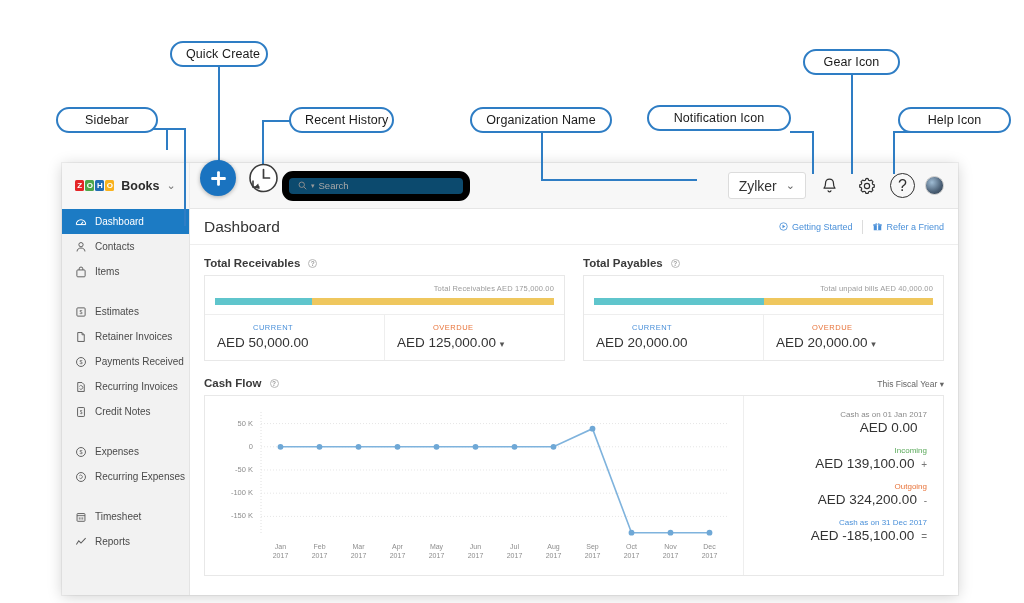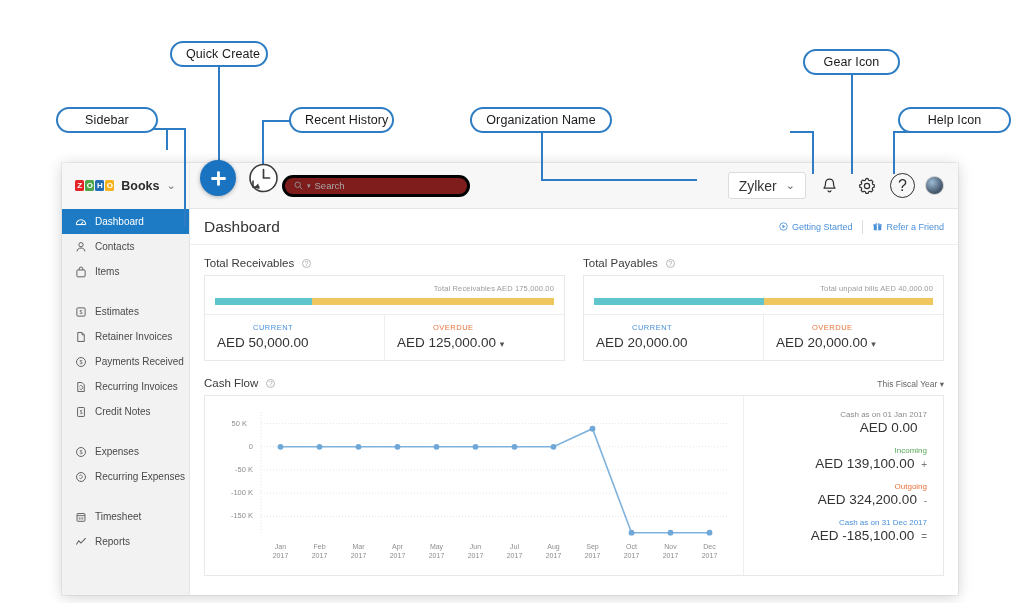--- a/index.html
+++ b/index.html
@@ -56,22 +56,22 @@
   }
   .zoho-tiles { display:flex; gap:1px; }
   .zt { width:9px; height:11px; border-radius:1.5px; color:#fff; font-size:8px;
         line-height:11px; text-align:center; font-weight:bold; }
   .brand-word { font-size:12.5px; color:#2b2b2b; font-weight:600; margin-left:3px;}
   .brand-chev { font-size:11px; color:#777; margin-left:3px; }
 
   #searchwrap { margin-left: 92px; }
   #search {
     width: 188px; height: 21px;
-    border: 3px solid #000000; border-radius: 11px;
-    background:#7f1d1d; display:flex; align-items:center; padding: 8px 9px; gap:4px;
+    border: 7px solid #000000; border-radius: 11px;
+    background:#0c4a6e; display:flex; align-items:center; padding: 8px 9px; gap:4px;
   }
   .search-caret { font-size:7px; color:#9a9a9a; }
   .search-ph { font-size:9.5px; color:#a8a8a8; }
 
   #topright { margin-left:auto; display:flex; align-items:center; gap:10px; padding-right:14px; }
   #orgname {
     border:1px solid #dcdcdc; background:#fff; border-radius:3px;
     height:27px; padding:0 10px; display:flex; align-items:center; gap:9px;
     font-size:14px; color:#333;
   }
@@ -107,21 +107,21 @@
     height:36px; border-bottom:1px solid #eee;
     display:flex; align-items:center; padding:0 14px;
   }
   #pagetitle { font-size:15.5px; color:#333; font-weight:400;}
   #headlinks { margin-left:auto; display:flex; align-items:center; gap:10px; }
   .hlink { font-size:9px; color:#4a90d9; display:flex; align-items:center; gap:4px; }
   .hdiv { width:1px; height:14px; background:#dcdcdc; }
 
   #body { padding: 12px 14px 0 14px; }
 
-  .sec-title { font-size:11.5px; color:#3a3a3a; display:flex; align-items:center; gap:8px; margin-bottom:6px;}
+  .sec-title { font-size:11.5px; color:#3a3a3a; display:flex; align-items:center; gap:8px; margin-bottom:6px;font-weight:bold;}
   .qmark {
     width:9px;height:9px;border-radius:50%;border:1px solid #b6b6b6;
     font-size:6.5px;line-height:7.5px;text-align:center;color:#9b9b9b;
   }
 
   .cards-row { display:flex; gap:18px; }
   .card { flex:1 1 0; border:1px solid #e8e8e8; background:#fff; }
   .card-bar { padding:8px 10px 9px 10px; border-bottom:1px solid #eee;}
   .bar-label { font-size:7.5px; color:#9b9b9b; margin-bottom:5px; letter-spacing:.15px;text-align:right;}
   .bar { height:7px; display:flex; width:100%; }
@@ -176,20 +176,21 @@
 
   <div class="conn v" style="left:851px; top:73px; height:101px;"></div>
 
   <div class="conn h" style="left:893px; top:131px; width:27px;"></div>
   <div class="conn v" style="left:893px; top:131px; height:43px;"></div>
 
   <div class="callout" style="left:56px; top:107px; width:102px;">Sidebar</div>
   <div class="callout" style="left:170px; top:41px; width:98px;">Quick Create</div>
   <div class="callout" style="left:289px; top:107px; width:105px;">Recent History</div>
   <div class="callout" style="left:470px; top:107px; width:142px;">Organization Name</div>
+  <div class="callout" style="left:647px; top:105px; width:144px;">Notification Icon</div>
   <div class="callout" style="left:803px; top:49px; width:97px;">Gear Icon</div>
   <div class="callout" style="left:898px; top:107px; width:113px;">Help Icon</div>
 
   <div style="position:absolute; left:200px; top:160px; width:36px; height:36px; border-radius:50%; background:#1a73c0; box-shadow:0 1px 4px rgba(0,0,0,.3); z-index:45; display:flex;align-items:center;justify-content:center;">
     <svg width="17" height="17" viewBox="0 0 17 17">
       <rect x="7.1" y="1.2" width="2.8" height="14.6" fill="#fff" rx="1"></rect>
       <rect x="1.2" y="7.1" width="14.6" height="2.8" fill="#fff" rx="1"></rect>
     </svg>
   </div>
 
@@ -506,21 +507,21 @@
                 <circle cx="192.5" cy="50.77637130801688" r="2.9" fill="#6FA8D6"></circle>
                 <circle cx="231.5" cy="50.77637130801688" r="2.9" fill="#6FA8D6"></circle>
                 <circle cx="270.5" cy="50.77637130801688" r="2.9" fill="#6FA8D6"></circle>
                 <circle cx="309.5" cy="50.77637130801688" r="2.9" fill="#6FA8D6"></circle>
                 <circle cx="348.5" cy="50.77637130801688" r="2.9" fill="#6FA8D6"></circle>
                 <circle cx="387.5" cy="32.675105485232066" r="2.9" fill="#6FA8D6"></circle>
                 <circle cx="426.5" cy="136.68776371308016" r="2.9" fill="#6FA8D6"></circle>
                 <circle cx="465.5" cy="136.68776371308016" r="2.9" fill="#6FA8D6"></circle>
                 <circle cx="504.5" cy="136.68776371308016" r="2.9" fill="#6FA8D6"></circle>
               </svg>
-          <div class="ylab" style="left: 8px; top: 22.5696px;">50 K</div>
+          <div class="ylab" style="left: 14px; top: 22.5696px;">50 K</div>
               <div class="ylab" style="left: 14px; top: 45.7764px;">0</div>
               <div class="ylab" style="left: 14px; top: 68.9831px;">-50 K</div>
               <div class="ylab" style="left: 14px; top: 92.1899px;">-100 K</div>
               <div class="ylab" style="left: 14px; top: 115.397px;">-150 K</div>
               <div class="xlab" style="left: 60.5px; top: 146px;">Jan<br>2017</div>
               <div class="xlab" style="left: 99.5px; top: 146px;">Feb<br>2017</div>
               <div class="xlab" style="left: 138.5px; top: 146px;">Mar<br>2017</div>
               <div class="xlab" style="left: 177.5px; top: 146px;">Apr<br>2017</div>
               <div class="xlab" style="left: 216.5px; top: 146px;">May<br>2017</div>
               <div class="xlab" style="left: 255.5px; top: 146px;">Jun<br>2017</div>

